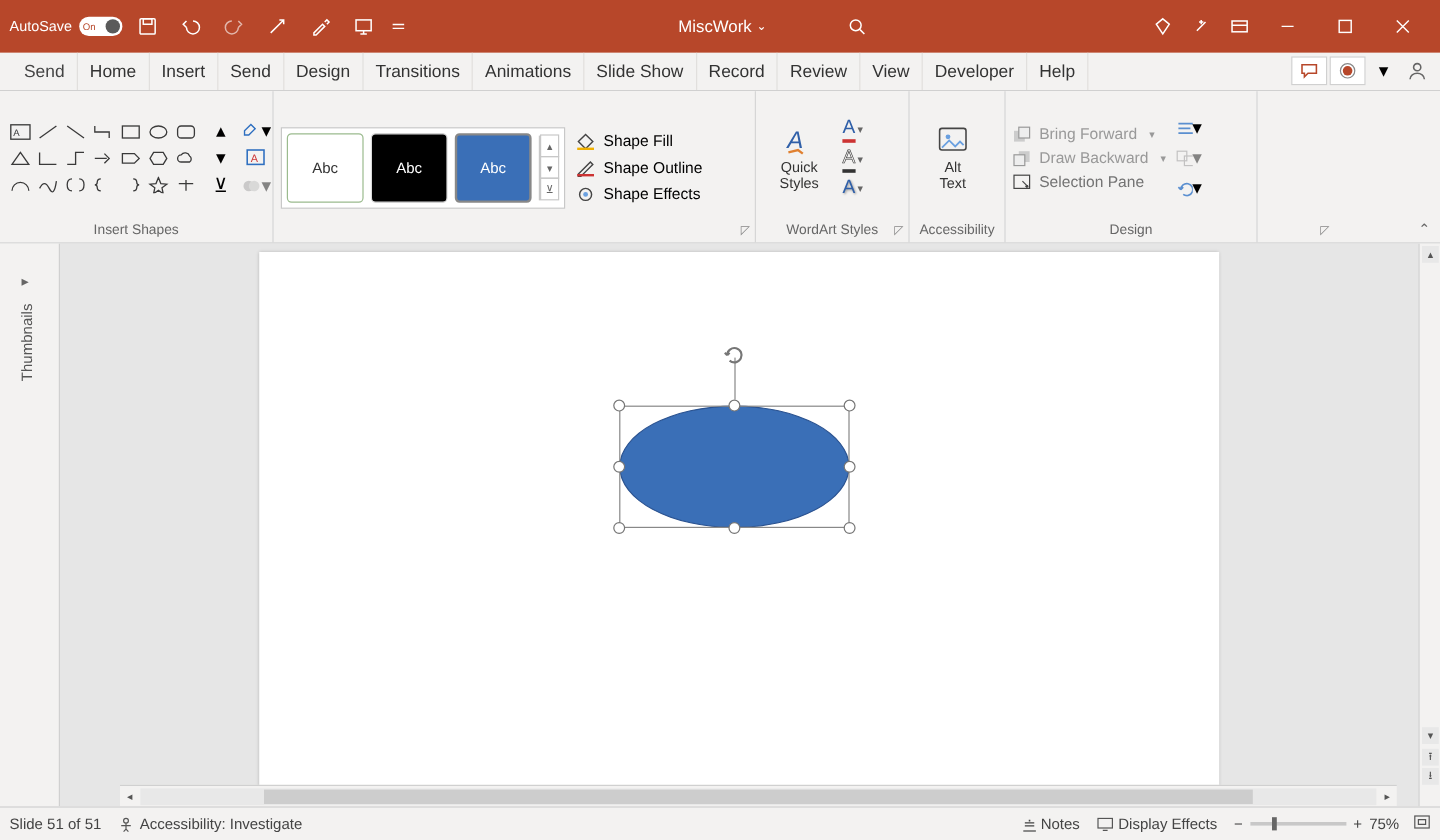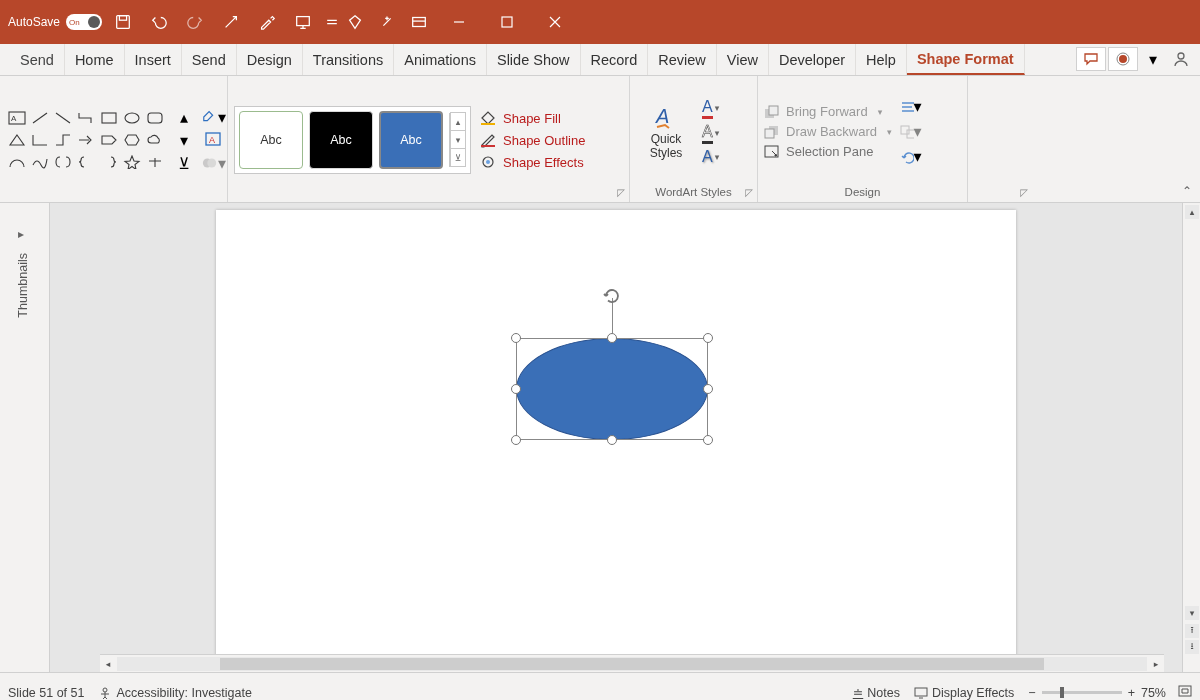--- a/index.html
+++ b/index.html
@@ -49,21 +49,21 @@
 .gallery { display:flex; align-items:center; gap:6px; border:1px solid #c8c8c8; background:#fff; padding:4px; }
 .gitem { width:64px; height:58px; border:1px solid #d8d8d8; border-radius:4px; display:flex; align-items:center; justify-content:center; font-size:12.5px; }
 .gitem.sel { border:2px solid #888; }
 .g1 { background:#fff; color:#333; border:1.5px solid #9bbb8e; }
 .g2 { background:#000; color:#fff; }
 .g3 { background:#3a6fb7; color:#fff; }
 .g-scroll { display:flex; flex-direction:column; border-left:1px solid #c8c8c8; }
 .g-scroll div { width:16px; height:19px; border:1px solid #c8c8c8; display:flex; align-items:center; justify-content:center; font-size:9px; color:#666; margin:-1px 0 0 0;}
 
 .fill-col { display:flex; flex-direction:column; gap:6px; margin-left:8px; }
-.fill-item { display:flex; align-items:center; gap:6px; font-size:13px; color:#b91c1c; }
+.fill-item { display:flex; gap:6px; font-size:13px; color:#000000; }
 .fill-item .ico { width:18px; height:16px; display:flex; }
 
 
 .wa-col { display:flex; flex-direction:column; gap:4px; margin-left:6px;}
 .wa-item { display:flex; align-items:center; gap:2px; font-size:16px; font-family:Georgia,serif; color:#2f5fa8;}
 .wa-item.outline { color:#333; }
 .wa-item .dd { font-size:9px; color:#666; }
 .big-btn { display:flex; flex-direction:column; align-items:center; justify-content:center; width:60px; gap:2px; font-size:12px; color:#333;}
 .big-btn svg { width:30px; height:28px; }
 
@@ -95,21 +95,21 @@
 .h-sw{bottom:-5px;left:-5px} .h-s{bottom:-5px;left:calc(50% - 5px)} .h-se{bottom:-5px;right:-5px}
 .rot-line { position:absolute; left:calc(50% - .5px); top:-40px; width:1px; height:35px; background:#888;}
 .rot-handle { position:absolute; left:calc(50% - 10px); top:-52px; width:20px; height:20px; color:#767676; display:flex; align-items:center; justify-content:center;}
 
 .hscroll { position:absolute; left:50px; right:18px; bottom:0; height:18px; background:#f3f2f1; border-top:1px solid #d0d0d0; display:flex; align-items:center;}
 .hscroll .arr { width:16px; height:14px; font-size:9px; color:#555; display:flex; align-items:center; justify-content:center;}
 .hscroll .track { flex:1; height:14px; background:#e8e8e8; margin:0 1px; position:relative;}
 .hscroll .thumb { position:absolute; left:10%; width:80%; top:1px; bottom:1px; background:#cdcdcd;}
 
 
-.status { position:absolute; left:0; right:0; bottom:0; height:28px; background:#f3f2f1; border-top:1px solid #d0d0d0; display:flex; align-items:flex-end; font-size:12.5px; color:#444; padding:0 8px;}
+.status { position:absolute; left:0; right:0; bottom:0; height:28px; background:#f3f2f1; border-top:1px solid #d0d0d0; display:flex; align-items:center; font-size:12.5px; color:#444; padding:0 8px;}
 .status .sp { flex:1;}
 .status .sitem { display:flex; align-items:center; gap:4px; margin-right:14px;}
 .status .zoom { display:flex; align-items:center; gap:6px;}
 .status .zline { width:80px; height:3px; background:#c8c8c8; position:relative;}
 .status .zline::after { content:""; position:absolute; left:18px; top:-4px; width:4px; height:11px; background:#666;}
 .dlpos { position:relative; }
 </style>
 </head>
 <body>
 
@@ -149,20 +149,31 @@
       </div>
     <div class="tb-btn">
         <svg viewBox="0 0 20 20">
           <rect x="3" y="4" width="14" height="10"></rect>
           <path d="M10 14v3M7 17h6"></path>
         </svg>
       </div>
     <div class="tb-btn" style="width:16px">
         <svg viewBox="0 0 20 20">
           <path d="M4 8h12M4 12h12"></path>
+        </svg>
+      </div>
+  </div>
+  <div class="center">
+    <div class="doc">
+        <span>MiscWork</span>
+      </div>
+    <div class="tb-btn">
+        <svg viewBox="0 0 20 20">
+          <circle cx="9" cy="9" r="5"></circle>
+          <path d="M13 13l4 4"></path>
         </svg>
       </div>
   </div>
   <div class="right">
     <div class="tb-btn">
         <svg viewBox="0 0 20 20">
           <path d="M10 3l6 5-6 9-6-9z"></path>
         </svg>
       </div>
     <div class="tb-btn">
@@ -201,21 +212,20 @@
   <div class="tab">Send</div>
   <div class="tab">Design</div>
   <div class="tab">Transitions</div>
   <div class="tab">Animations</div>
   <div class="tab">Slide Show</div>
   <div class="tab">Record</div>
   <div class="tab">Review</div>
   <div class="tab">View</div>
   <div class="tab">Developer</div>
   <div class="tab">Help</div>
-  <div class="tab active">Shape Format</div>
   <div class="rbtns">
     <div class="rbtn">
         <svg width="16" height="14" viewBox="0 0 16 14">
           <path d="M2 2h12v7H7l-3 3V9H2z" fill="none" stroke="#b7472a" stroke-width="1.3"></path>
         </svg>
       </div>
     <div class="rbtn">
         <svg width="16" height="14">
           <circle cx="8" cy="7" r="4" fill="#b7472a"></circle>
           <circle cx="8" cy="7" r="6" fill="none" stroke="#888"></circle>
@@ -357,20 +367,21 @@
               <rect x="1" y="1" width="14" height="12" fill="none" stroke="#2e6fc0" stroke-width="1.3"></rect>
               <text x="4" y="11" font-size="9" fill="#c33">A</text>
             </svg>
           </div>
         <div class="mini-btn" style="opacity:.45"><svg viewBox="0 0 18 16">
               <circle cx="6" cy="8" r="5" fill="#999"></circle>
               <circle cx="11" cy="8" r="5" fill="#bbb"></circle>
             </svg>▾</div>
       </div>
     </div>
+    <div class="label">Insert Shapes</div>
   </div>
 
   <div class="rgroup dlpos" style="width:402px">
     <div class="body">
       <div class="gallery">
         <div class="gitem g1">Abc</div>
         <div class="gitem g2">Abc</div>
         <div class="gitem g3 sel">Abc</div>
         <div class="g-scroll">
           <div>▴</div>
@@ -433,20 +444,34 @@
         <div class="wa-item">
             <span style="text-shadow:1px 1px 2px rgba(0,0,0,.4)">A</span>
             <span class="dd">▾</span>
           </div>
       </div>
     </div>
     <div class="label">WordArt Styles</div>
     <div class="dlg">◸</div>
   </div>
 
+  <div class="rgroup" style="width:80px">
+    <div class="body">
+      <div class="big-btn">
+        <svg viewBox="0 0 30 28">
+            <rect x="4" y="4" width="22" height="18" rx="2" fill="none" stroke="#444" stroke-width="1.3"></rect>
+            <circle cx="11" cy="11" r="2" fill="#6aa0e0"></circle>
+            <path d="M6 20l6-6 5 5 4-4 3 3" fill="none" stroke="#6aa0e0" stroke-width="1.5"></path>
+          </svg>
+        <span style="white-space:pre-line;text-align:center;line-height:1.1">Alt
+Text</span>
+      </div>
+    </div>
+    <div class="label">Accessibility</div>
+  </div>
 
   <div class="rgroup" style="width:210px">
     <div class="body">
       <div class="arr-col">
         <div class="arr-item">
             <svg width="16" height="14">
               <rect x="1" y="4" width="9" height="9" fill="#ccc"></rect>
               <rect x="5" y="1" width="9" height="9" fill="#eee" stroke="#999"></rect>
             </svg>
             <span>Bring Forward</span>

